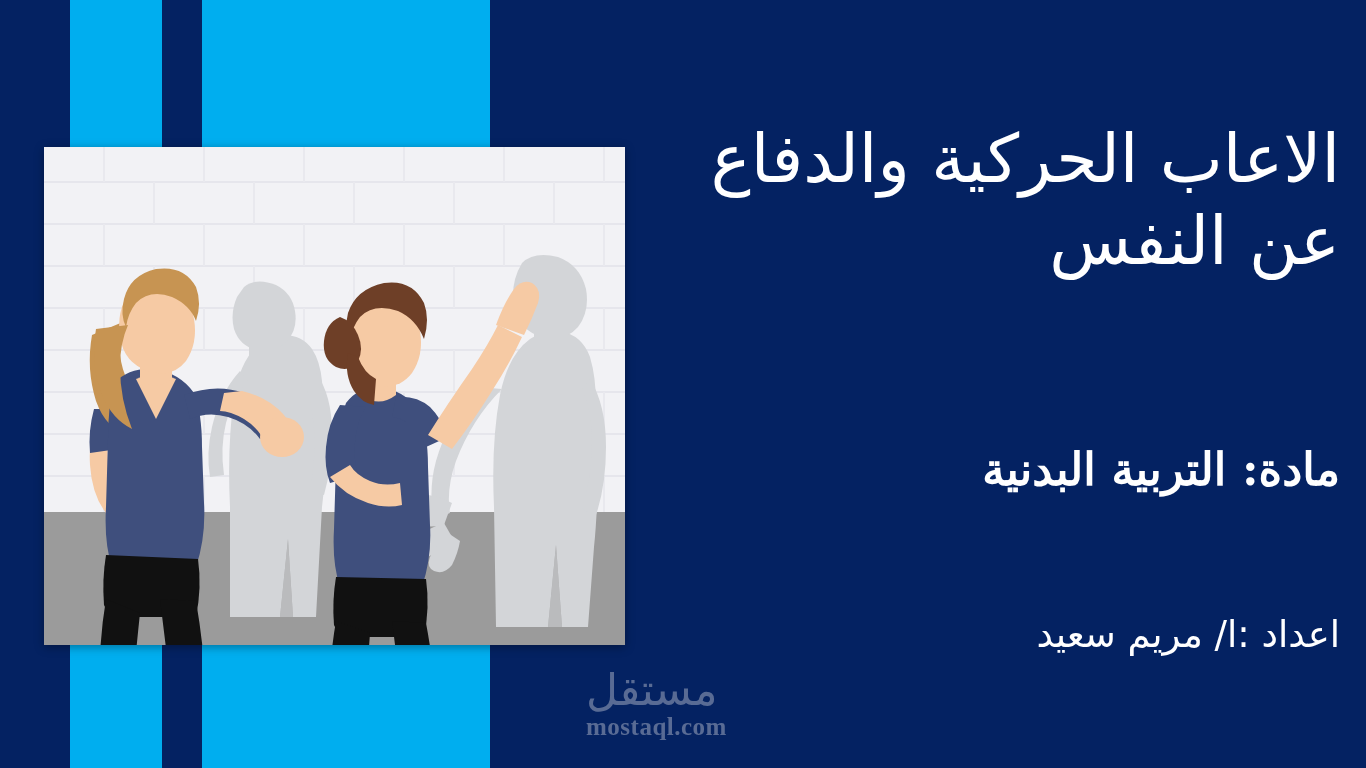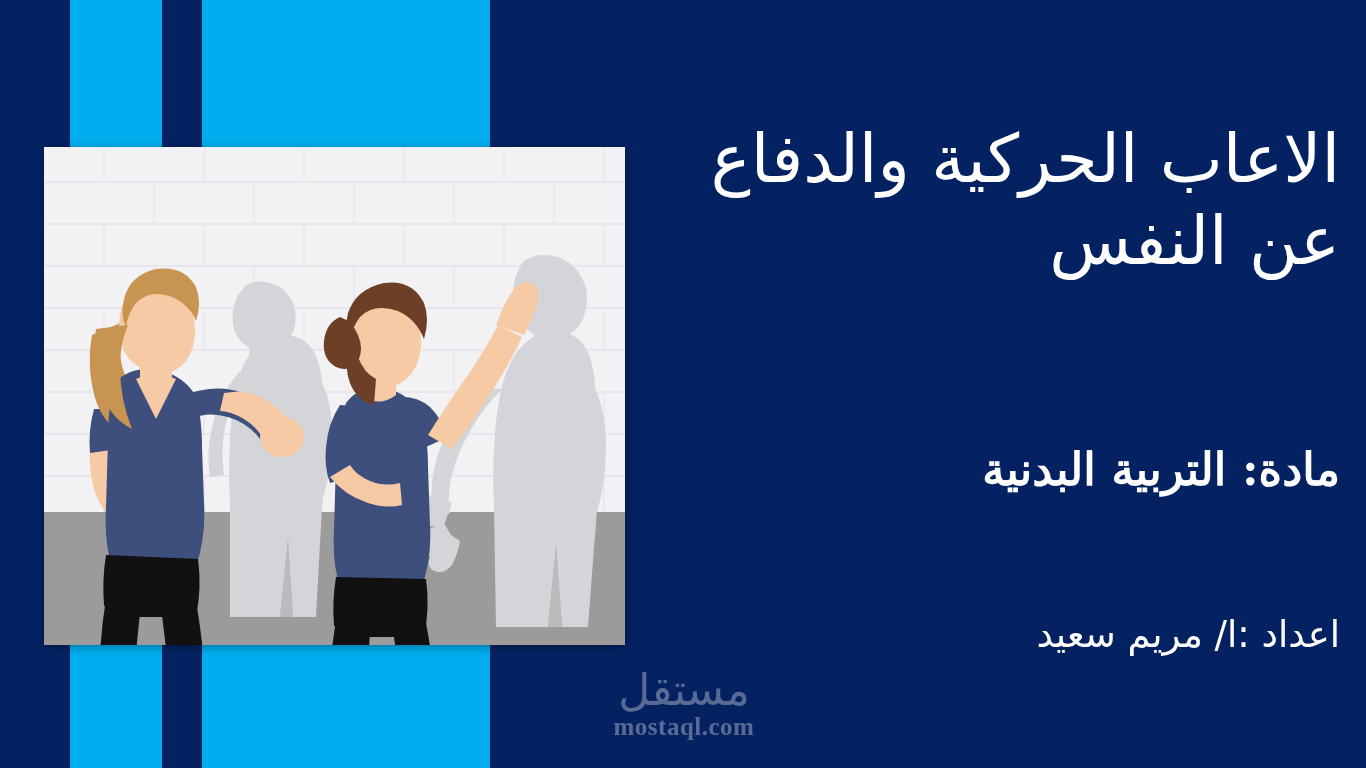--- a/index.html
+++ b/index.html
@@ -81,21 +81,21 @@
     line-height: 1.2;
     font-weight: 400;
   }
 
   
   #watermark {
     position: absolute;
     left: 586px;
     top: 668px;
     width: 196px;
-    text-align: center;
+    text-align: left;
     opacity: .62;
   }
   #watermark .mark-ar {
     font-size: 44px;
     line-height: 1;
     color: #8e99b4;
     direction: rtl;
     letter-spacing: 1px;
   }
   #watermark .mark-en {

